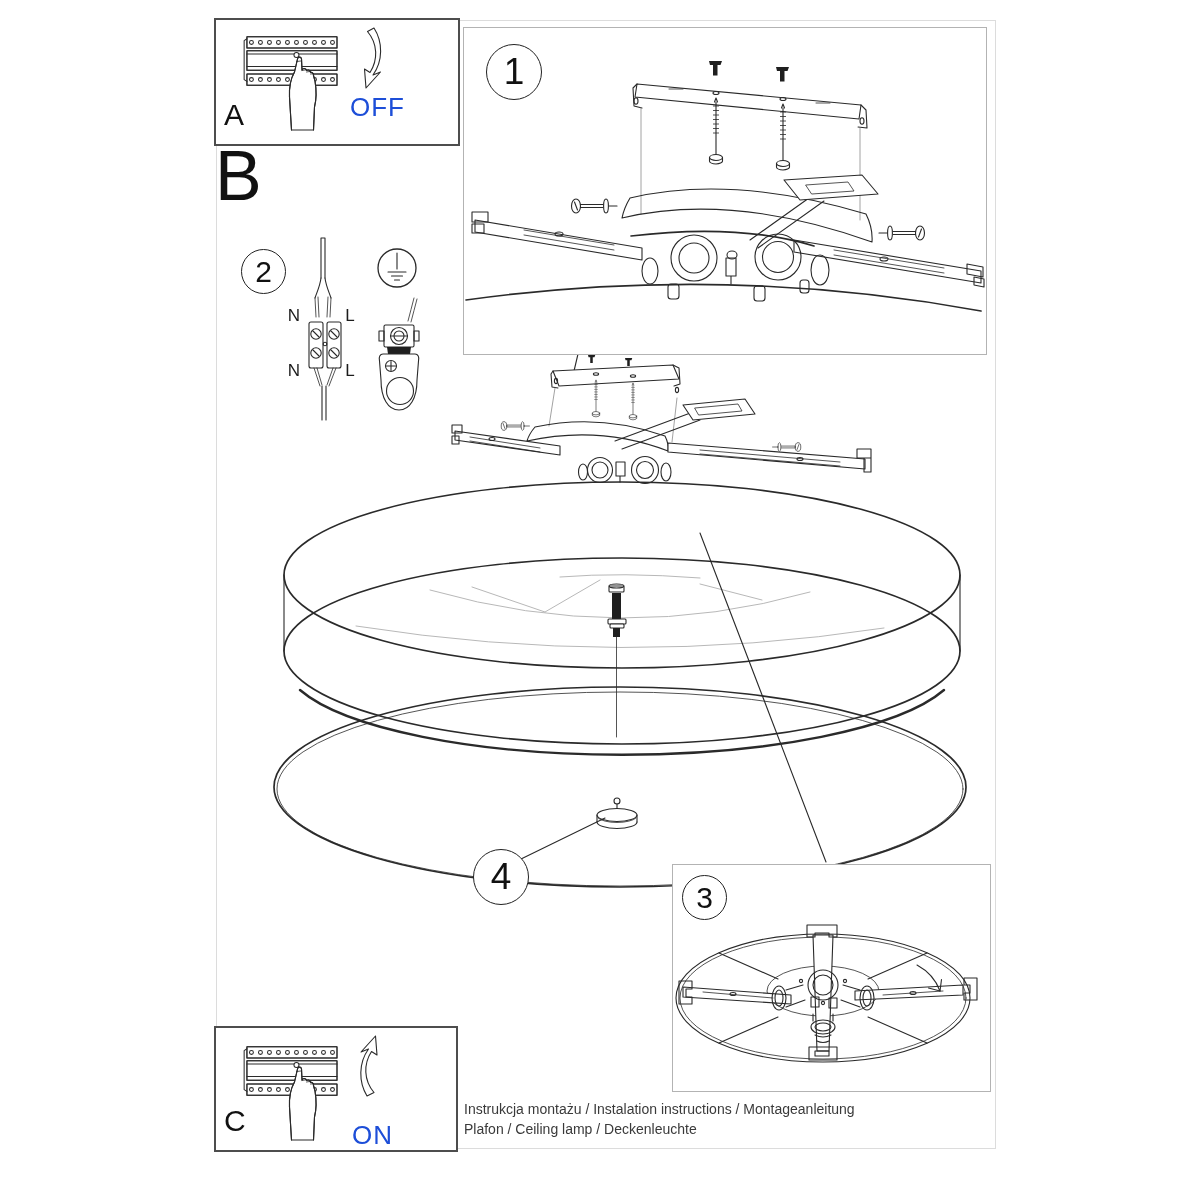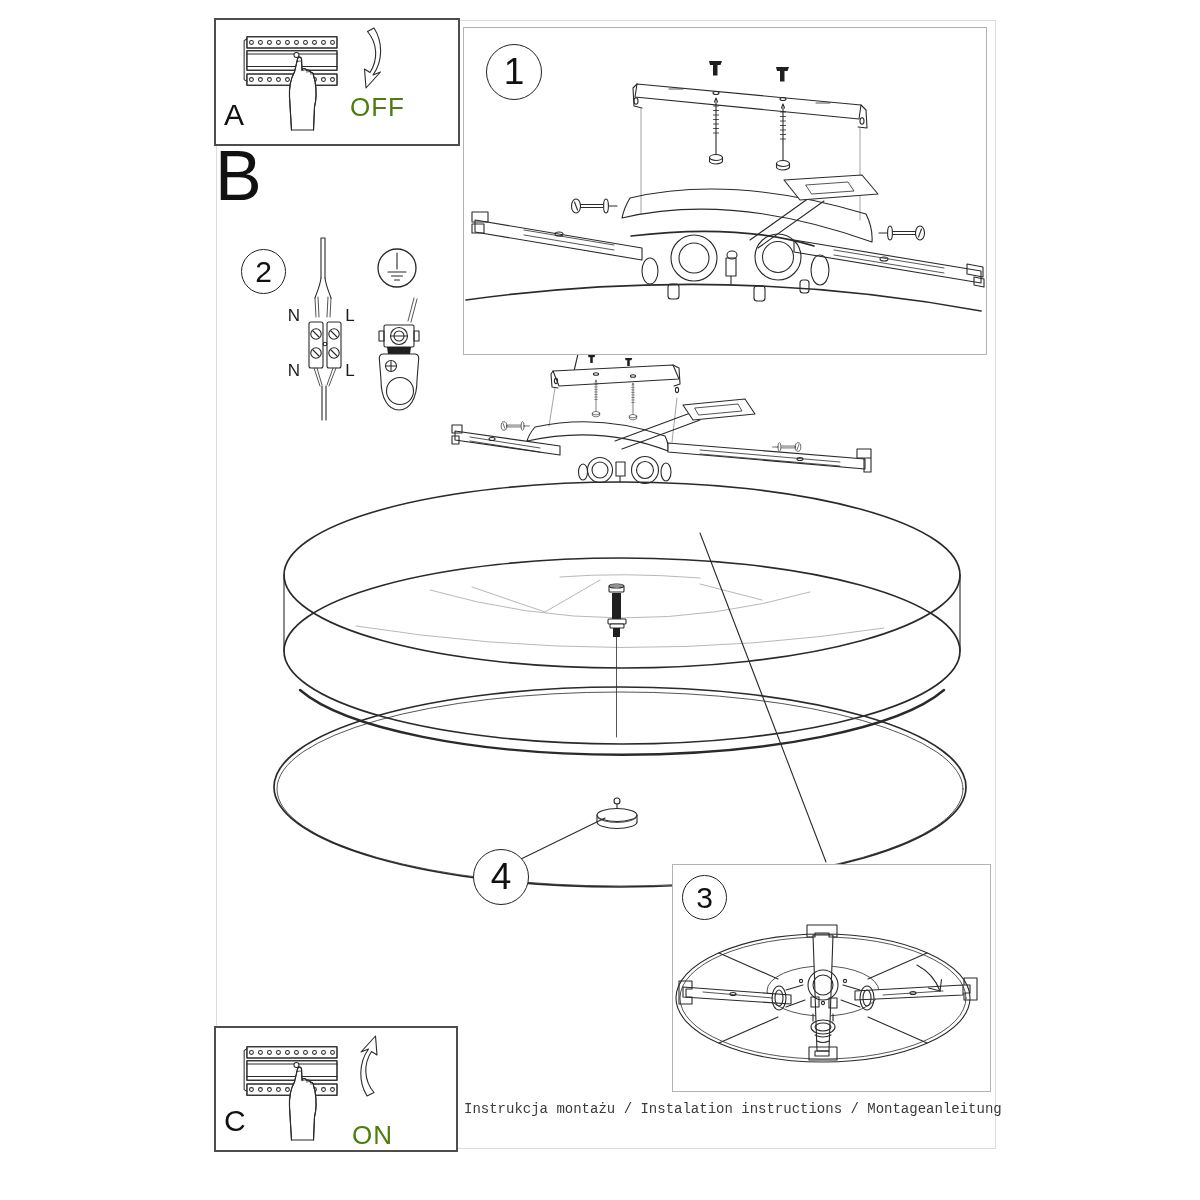--- a/index.html
+++ b/index.html
@@ -12,23 +12,23 @@
   .box-gray{border:1.5px solid #b3b3b3;}
   .box-a{left:214px;top:18px;width:242px;height:124px;}
   .box-1{left:463px;top:27px;width:522px;height:326px;}
   .box-3{left:672px;top:864px;width:317px;height:226px;}
   .box-c{left:214px;top:1026px;width:240px;height:122px;}
   .badge{position:absolute;border:1.6px solid #222;border-radius:50%;background:#fff;
          display:flex;align-items:center;justify-content:center;color:#111;}
   .badge-lg{width:54px;height:54px;font-size:37px;}
   .badge-sm{width:43px;height:43px;font-size:30px;}
   .corner-label{position:absolute;font-size:30px;color:#111;}
-  .action-label{position:absolute;font-size:26px;letter-spacing:1px;color:#4d7c0f;}
+  .action-label{position:absolute;font-size:26px;letter-spacing:1px;color:#1d4ed8;}
   .letter-b{position:absolute;left:215px;top:141px;font-size:70px;color:#111;line-height:1;}
-  .footer{position:absolute;left:464px;top:1100px;font-size:14px;line-height:19.5px;color:#3a3a3a;font-family:Liberation Mono, monospace;}
+  .footer{position:absolute;left:464px;top:1100px;font-size:14px;line-height:19.5px;color:#3a3a3a;}
   svg{position:absolute;overflow:visible;}
   .art *{stroke:#2a2a2a;stroke-width:1.1;fill:none;stroke-linecap:round;stroke-linejoin:round;}
   .art .wfill{fill:#fff;}
   .art .bfill{fill:#1f1f1f;stroke:none;}
   .art .ghost{stroke:#b8b8b8;stroke-width:1;}
   .art .vghost{stroke:#8a8a8a;stroke-width:.8;}
   .art .mid{stroke-width:1.7;}
   .art .heavy{stroke-width:2.4;}
   .art .thin{stroke-width:.8;}
   .art text{stroke:none;fill:#1c1c1c;font-family:"Liberation Sans",sans-serif;font-size:17px;}
@@ -361,15 +361,16 @@
       <use href="#sym-breaker" x="27" y="17" width="97" height="52"></use>
       <use href="#g-hand" transform="translate(0,2)"></use>
       <path class="wfill" d="M151,68 C142.5,54 142.5,35 152.5,21 L145,24 L159.5,8 L161,27 L155.5,23.5 C147.5,36 147.5,52 158,64.5 Z"></path>
     </svg>
     <div class="action-label" style="left:136px;top:92px">ON</div>
     <div class="corner-label" style="left:8px;top:76px">C</div>
   </div>
 
   <div class="footer">
     <div>Instrukcja montażu / Instalation instructions / Montageanleitung</div>
+    <div>Plafon / Ceiling lamp / Deckenleuchte</div>
   </div>
 
 </div>
 
 </body></html>

